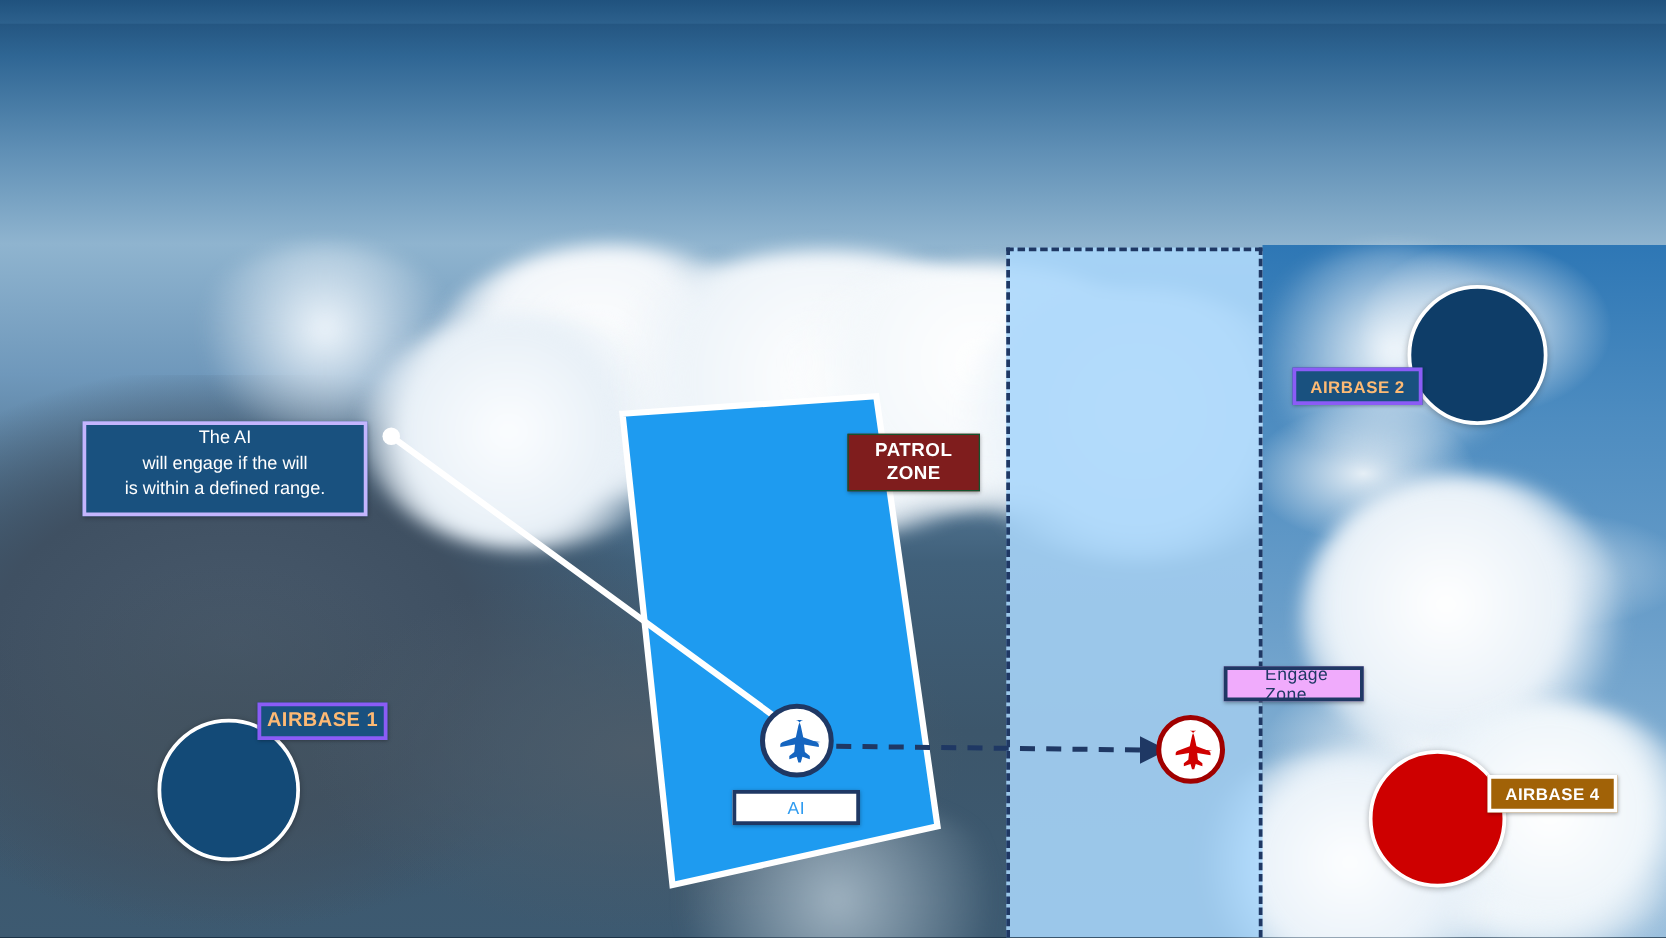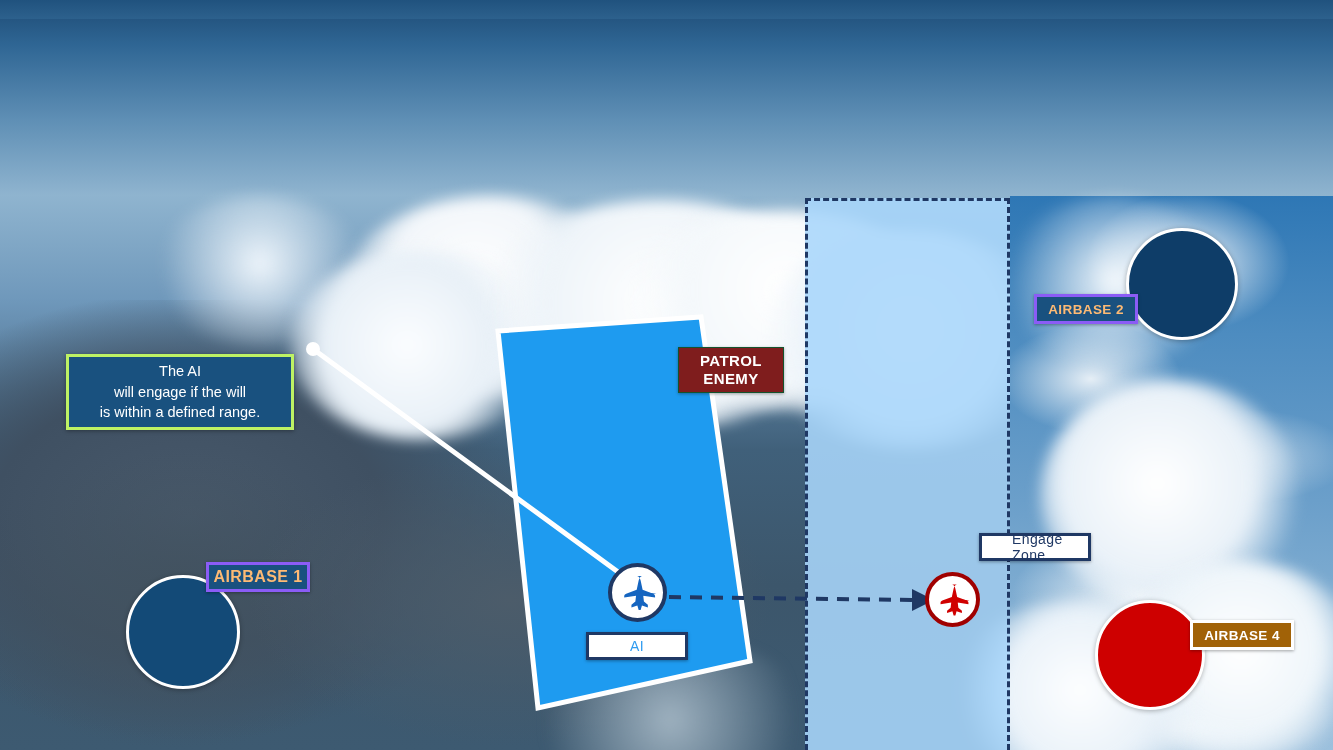--- a/index.html
+++ b/index.html
@@ -102,46 +102,46 @@
     background:rgba(168,214,250,0.88);
     border:3px dashed #1f3864;
     border-bottom:none;
   }
   .patrol-zone{
     position:absolute;left:480px;top:300px;width:300px;height:430px;
   }
 
   
   .callout{
-    position:absolute;left:66px;top:354px;width:228px;height:76px;
+    position:absolute;left:66px;top:337px;width:228px;height:76px;
     background:#19517f;
-    border:3px solid #bef264;
+    border:3px solid #c4b5fd;
     color:#ffffff;
     font-size:14.5px;
     line-height:1.42;
     text-align:center;
-    display:flex;align-items:center;justify-content:center;
+    display:flex;justify-content:center;
     box-shadow:0 1px 4px rgba(0,0,0,.35);
   }
   .callout .cl{display:block;}
 
   
   .connector{position:absolute;left:0;top:0;width:1333px;height:750px;pointer-events:none;}
 
   
   .chip{
     position:absolute;
     display:flex;align-items:center;justify-content:center;
     font-weight:bold;letter-spacing:.4px;
     box-shadow:0 1px 3px rgba(0,0,0,.35);
   }
   .chip-navy{background:#19517f;border:3px solid #8b5cf6;color:#fdba74;}
   .chip-red{background:#a16207;border:3px solid #ffffff;color:#ffffff;}
   .chip-white{background:#ffffff;border:3px solid #1f3864;color:#2e9bf0;}
-  .chip-lightblue{background:#ffffff;border:3px solid #1f3864;color:#1f3864;padding-left:30px;}
+  .chip-lightblue{background:#f0abfc;border:3px solid #1f3864;color:#1f3864;padding-left:30px;}
   .chip-brightblue{background:#7f1d1d;border:1px solid #14532d;color:#ffffff;}
 
   #chip-airbase1{left:206px;top:562px;width:104px;height:30px;font-size:16px;}
   #chip-airbase2{left:1034px;top:294px;width:104px;height:30px;font-size:13.5px;}
   #chip-airbase4{left:1190px;top:620px;width:104px;height:30px;font-size:13.5px;}
   #chip-patrol{left:678px;top:347px;width:106px;height:46px;font-size:15px;line-height:1.18;flex-direction:column;}
   #chip-ai{left:586px;top:632px;width:102px;height:28px;font-size:14px;font-weight:normal;}
   #chip-engage{left:979px;top:533px;width:112px;height:28px;font-size:14px;font-weight:normal;}
 
   
@@ -216,21 +216,21 @@
   <div class="airbase" id="airbase1-circle"></div>
   <div class="airbase" id="airbase2-circle"></div>
   <div class="airbase" id="airbase4-circle"></div>
 
   <div class="chip chip-navy" id="chip-airbase1">AIRBASE 1</div>
   <div class="chip chip-navy" id="chip-airbase2">AIRBASE 2</div>
   <div class="chip chip-red" id="chip-airbase4">AIRBASE 4</div>
 
   <div class="chip chip-brightblue" id="chip-patrol">
     <span>PATROL</span>
-    <span>ENEMY</span>
+    <span>ZONE</span>
   </div>
 
   <div class="chip chip-white" id="chip-ai">AI</div>
   <div class="chip chip-lightblue" id="chip-engage">Engage Zone</div>
 
   <div class="acraft" id="ai-aircraft">
     <svg width="42" height="42" viewBox="0 0 64 64">
       <g fill="#1565c0">
         <path d="M30 6 c3 0 5 3 6 7 l3 14 16 6 c2 1 3 2 3 4 l0 2 -18 -3 1 9 6 5 0 4 -9 -3 -2 7 -3 0 -2 -7 -9 3 0 -4 6 -5 1 -9 -18 3 0 -2 c0 -2 1 -3 3 -4 l16 -6 3 -14 c1 -4 3 -7 6 -7 z"></path>
       </g>

